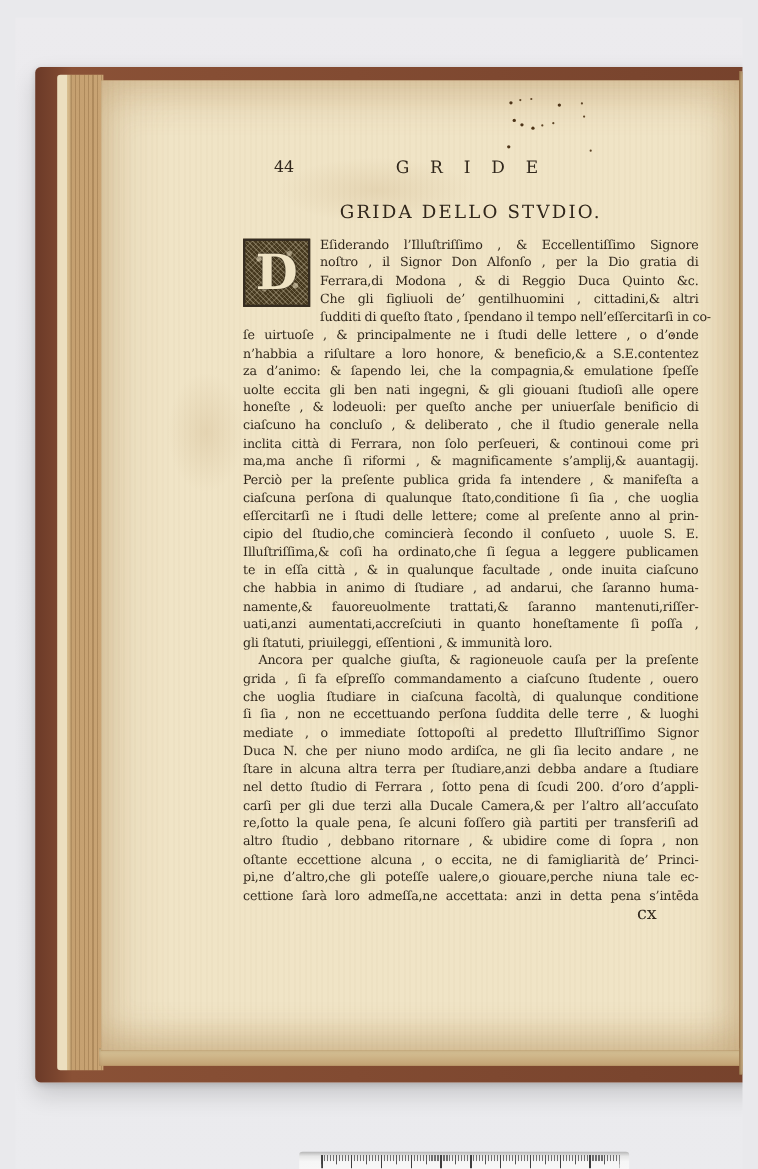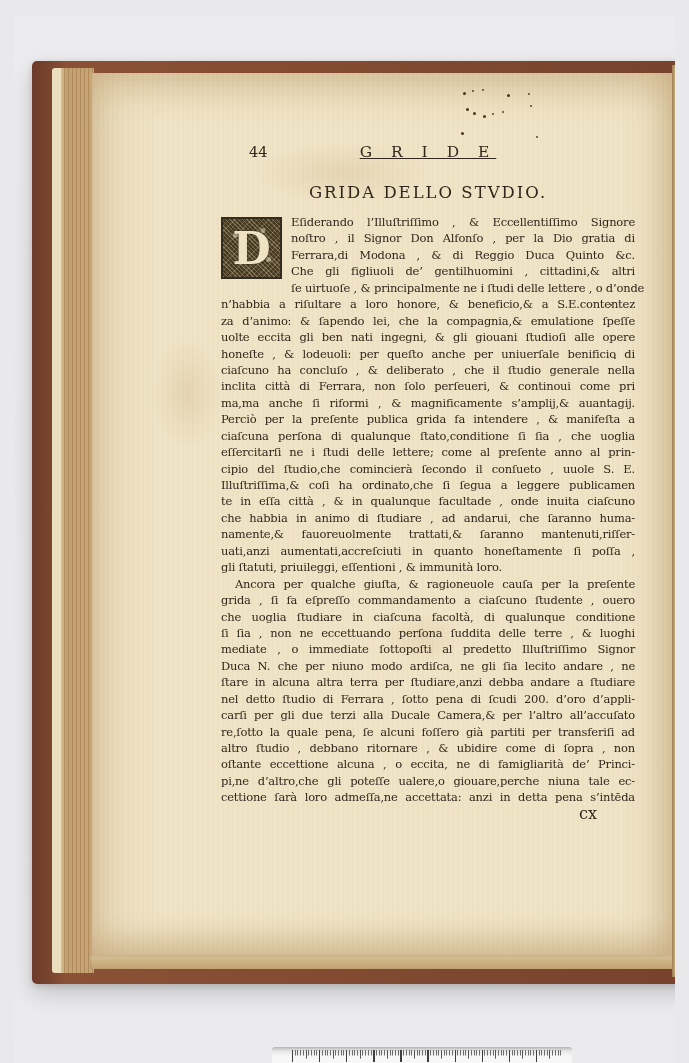--- a/index.html
+++ b/index.html
@@ -25,21 +25,21 @@
         box-shadow:inset 0 22px 30px rgba(160,115,55,.16),
                    inset 0 -18px 26px rgba(160,115,55,.22),
                    inset 26px 0 40px rgba(160,115,55,.12),
                    inset -20px 0 30px rgba(150,105,50,.14);}
   .page:before{content:"";position:absolute;inset:0;pointer-events:none;
         background:repeating-linear-gradient(90deg,rgba(120,90,40,.025) 0 2px,rgba(0,0,0,0) 2px 5px);}
   
   .text-block{position:absolute;left:129px;top:70px;width:414px;color:#31271c;}
   .header-row{position:relative;height:18px;margin-bottom:22px;}
   .pagenum{position:absolute;left:28px;top:1px;font-size:14.5px;}
-  .running{position:absolute;left:0;right:0;text-align:center;font-size:15.5px;letter-spacing:7px;text-decoration:underline;}
+  .running{position:absolute;left:0;right:0;text-align:center;font-size:15.5px;letter-spacing:7px;}
   .heading{text-align:center;font-size:16.5px;letter-spacing:2px;margin-bottom:12px;white-space:nowrap;}
   .para{font-size:11.5px;letter-spacing:-0.2px;}
   .line{height:16.45px;line-height:16.45px;white-space:nowrap;
         text-align:justify;text-align-last:justify;}
   .para2 .line:last-child{text-align-last:left;}
   .para3 .line:first-child{text-indent:14px;}
   .dropcap{float:left;width:61px;height:62px;margin:3px 9px 1px 0;
         border:2px solid #352c21;box-sizing:border-box;position:relative;
         background-color:#46391f;
         background-image:
@@ -107,20 +107,21 @@
 
         <div class="para para1">
           <div class="dropcap">
             <span>D</span>
           </div>
           <div>
               <div class="line">Eſiderando l’Illuſtriſſimo , &amp; Eccellentiſſimo Signore</div>
               <div class="line">noſtro , il Signor Don Alfonſo , per la Dio gratia di</div>
               <div class="line">Ferrara,di Modona , &amp; di Reggio Duca Quinto &amp;c.</div>
               <div class="line">Che gli figliuoli de’ gentilhuomini , cittadini,&amp; altri</div>
+              <div class="line">ſudditi di queſto ſtato , ſpendano il tempo nell’eſſercitarſi in co-</div>
               <div class="line">ſe uirtuoſe , &amp; principalmente ne i ſtudi delle lettere , o d’onde</div>
               <div class="line">n’habbia a riſultare a loro honore, &amp; beneficio,&amp; a S.E.contentez</div>
               <div class="line">za d’animo: &amp; ſapendo lei, che la compagnia,&amp; emulatione ſpeſſe</div>
               <div class="line">uolte eccita gli ben nati ingegni, &amp; gli giouani ſtudioſi alle opere</div>
               <div class="line">honeſte , &amp; lodeuoli: per queſto anche per uniuerſale benificio di</div>
               <div class="line">ciaſcuno ha concluſo , &amp; deliberato , che il ſtudio generale nella</div>
               <div class="line">inclita città di Ferrara, non ſolo perſeueri, &amp; continoui come pri</div>
               <div class="line">ma,ma anche ſi riformi , &amp; magnificamente s’amplij,&amp; auantagij.</div>
             </div>
         </div>

